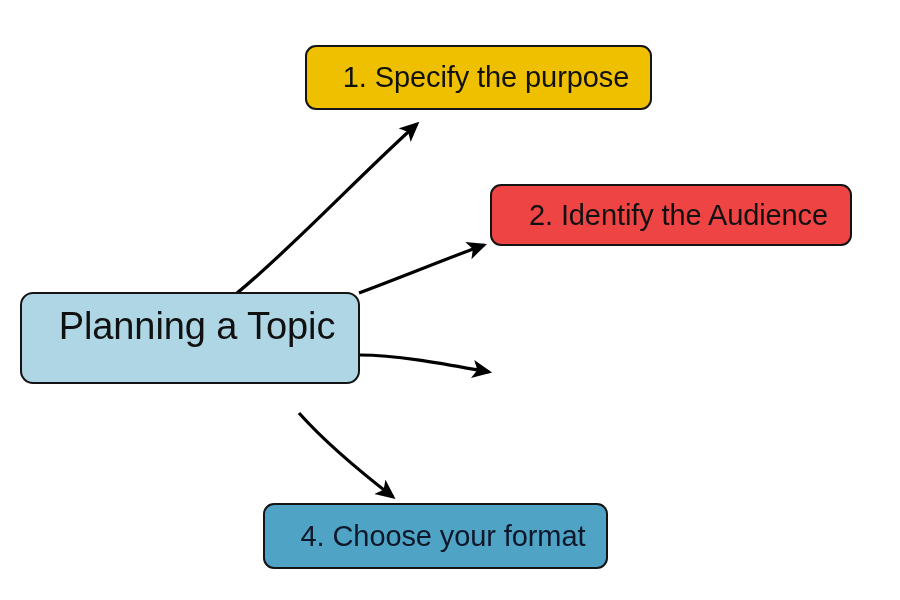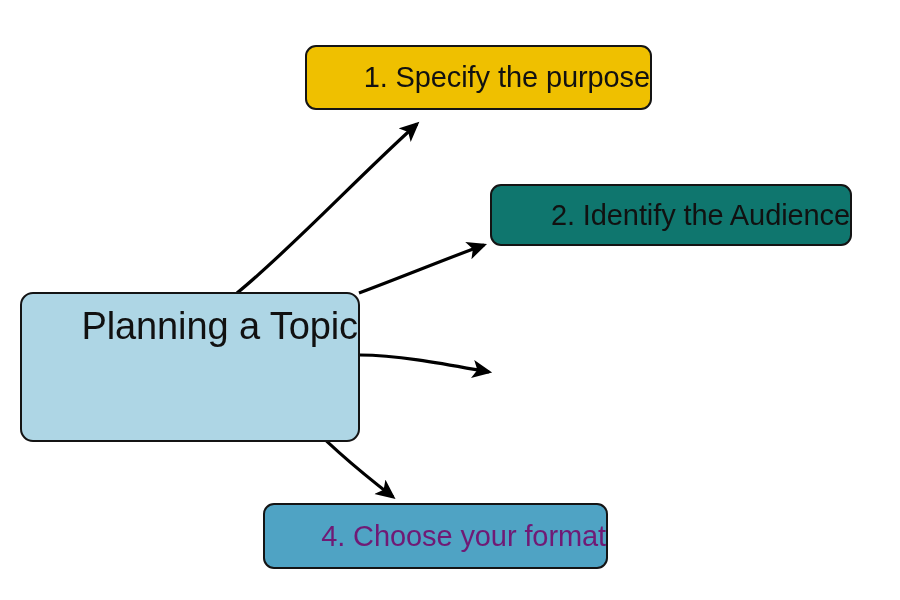--- a/index.html
+++ b/index.html
@@ -27,30 +27,30 @@
     height: 600px;
   }
   .node {
     position: absolute;
     box-sizing: border-box;
     border: 2px solid #4c1d95;
     border-radius: 11px;
     color: #111111;
     display: flex;
     align-items: center;
-    justify-content: flex-end;
+    justify-content: center;
     white-space: nowrap;
     letter-spacing: -0.1px;
     z-index: 3;
   }
   .node-root {
     left: 20px;
     top: 292px;
     width: 340px;
-    height: 150px;
+    height: 92px;
     border-radius: 13px;
     font-size: 38px;
     align-items: flex-start;
     padding: 11px 0 0 14px;
   }
   .node-step {
     font-size: 29px;
     padding-left: 15px;
   }
   .node-1 { left: 305px; top: 45px;  width: 347px; height: 65px; }
@@ -80,22 +80,22 @@
   </svg>
 
   <div class="node node-root" style="background: rgb(174, 214, 229); border-color: rgb(20, 20, 20); color: rgb(17, 17, 17);">
     <span>Planning a Topic</span>
   </div>
 
   <div class="node node-step node-1" style="background: rgb(239, 192, 0); border-color: rgb(20, 20, 20); color: rgb(17, 17, 17);">
     <span>1. Specify the purpose</span>
   </div>
 
-  <div class="node node-step node-2" style="background: #0f766e; border-color: rgb(20, 20, 20); color: rgb(17, 17, 17);">
+  <div class="node node-step node-2" style="background: #ef4444; border-color: rgb(20, 20, 20); color: rgb(17, 17, 17);">
     <span>2. Identify the Audience</span>
   </div>
 
 
-  <div class="node node-step node-4" style="background: rgb(79, 163, 196); border-color: rgb(20, 20, 20); color: #701a75;">
+  <div class="node node-step node-4" style="background: rgb(79, 163, 196); border-color: rgb(20, 20, 20); color: #0f172a;">
     <span>4. Choose your format</span>
   </div>
 
 </div>
 
 </body></html>

